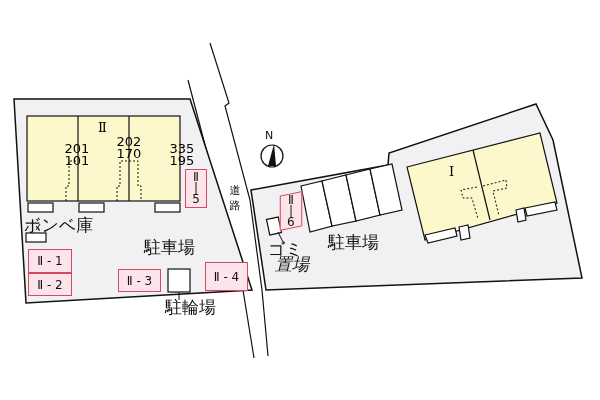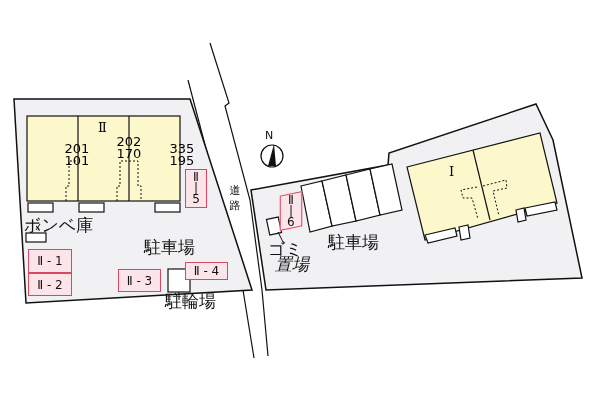--- a/index.html
+++ b/index.html
@@ -95,26 +95,26 @@
 </div>
 <div class="unit" style="left:139px;top:143px;width:30px;">
   <div>335</div>
     <div>195</div>
 </div>
 
 <span class="bldg-mark" style="left:449px;top:164px;">I</span>
 
 <span class="lbl" style="left:24px;top:217px;">ボンベ庫</span>
 <span class="lbl" style="left:144px;top:239px;">駐車場</span>
-<span class="lbl" style="left:165px;top:293px;">駐輪場</span>
+<span class="lbl" style="left:165px;top:299px;">駐輪場</span>
 
 <div class="pk" style="left:28px;top:249px;width:44px;height:24px;">Ⅱ - 1</div>
 <div class="pk" style="left:28px;top:273px;width:44px;height:23px;">Ⅱ - 2</div>
 <div class="pk" style="left:118px;top:269px;width:43px;height:23px;">Ⅱ - 3</div>
-<div class="pk" style="left:185px;top:262px;width:43px;height:18px;">Ⅱ - 4</div>
+<div class="pk" style="left:205px;top:262px;width:43px;height:29px;">Ⅱ - 4</div>
 <div class="pk pk-v" style="left:185px;top:169px;width:22px;height:39px;">
   <div>Ⅱ</div>
   <div>|</div>
   <div>5</div>
 </div>
 
 <div class="pk pk-v" style="left:280px;top:193px;width:22px;height:36px;transform:skewX(-12deg) rotate(-12deg);">
   <div style="transform:rotate(12deg) skewX(12deg);">Ⅱ</div>
   <div style="transform:rotate(12deg) skewX(12deg);">|</div>
   <div style="transform:rotate(12deg) skewX(12deg);">6</div>

